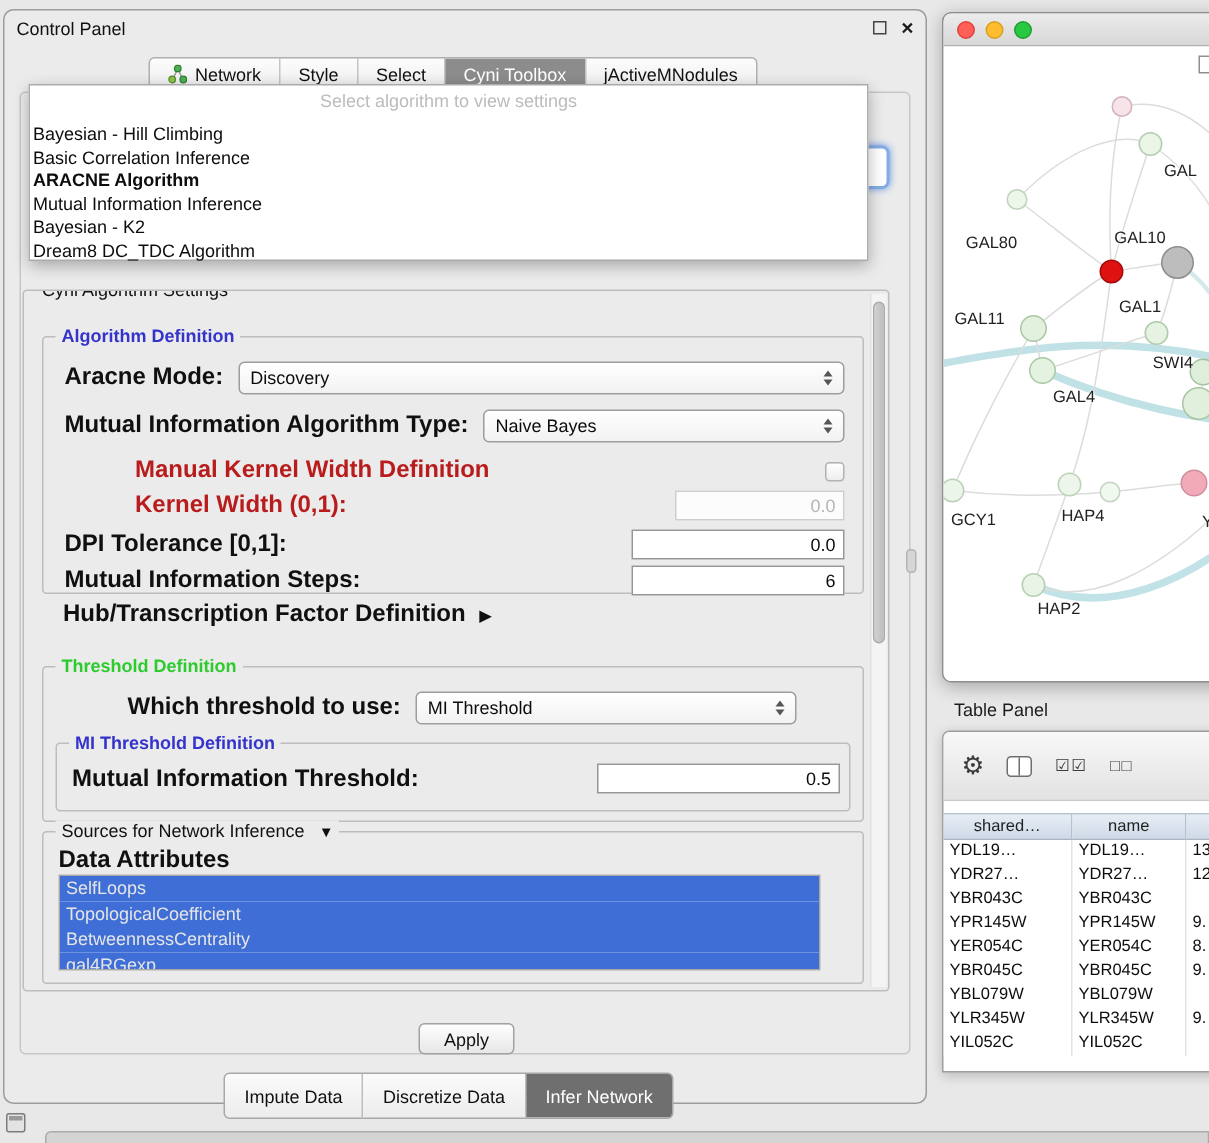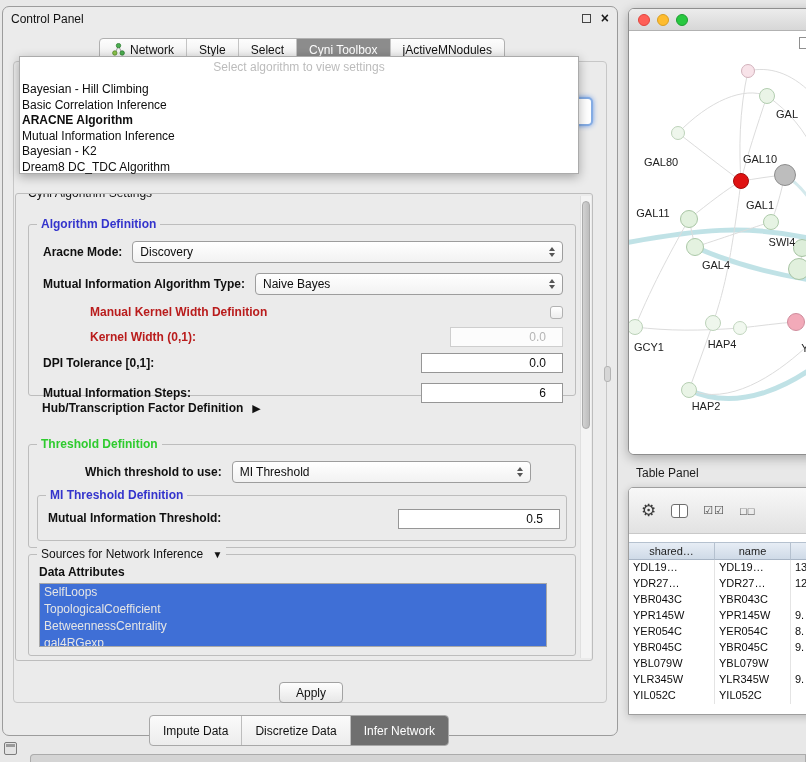--- a/index.html
+++ b/index.html
@@ -53,32 +53,32 @@
 
   
   .scroll-track { position:absolute; right:1px; top:2px; bottom:2px; width:11px;
                   background:#f4f4f4; border-left:1px solid #e0e0e0; }
   .scroll-thumb { position:absolute; left:1px; top:5px; width:8px; height:228px;
                   background:linear-gradient(90deg,#d2d2d2,#bdbdbd);
                   border:1px solid #aaaaaa; border-radius:4px; }
 
   .algo-group { left:12px; top:30px; width:548px; height:172px; }
   .arow { position:absolute; left:14px; right:12px; display:flex; align-items:center; }
-  .lbl { font-size:12px; font-weight:bold; color:#101010; white-space:nowrap; }
+  .lbl { font-size:16px; font-weight:bold; color:#101010; white-space:nowrap; }
   .lbl.disabled { color:#b91c1c;padding-left:47px; }
 
   .combo { flex:1; height:22px; margin-left:10px; border:1px solid #9d9d9d; border-radius:4px;
            background:linear-gradient(#ffffff,#f2f2f2); display:flex; align-items:center;
            padding:0 7px; font-size:12px; color:#0c0c0c; }
   .combo-arrows { margin-left:auto; display:flex; flex-direction:column; gap:2px; }
   .arr-up { width:0; height:0; border-left:3.5px solid transparent; border-right:3.5px solid transparent; border-bottom:4px solid #555; }
   .arr-dn { width:0; height:0; border-left:3.5px solid transparent; border-right:3.5px solid transparent; border-top:4px solid #555; }
 
   .field { height:20px; border:1px solid #969696; background:#fff; font-size:12px; color:#0c0c0c;
-           display:flex; align-items:center; justify-content:flex-end; padding:0 16px; }
+           display:flex; align-items:center; justify-content:flex-end; padding:0 5px; }
   .field.disabled { color:#b5b5b5; border-color:#cecece; background:#fcfcfc; }
   .checkbox { width:13px; height:13px; margin-left:auto; border:1px solid #b2b2b2; border-radius:3px;
               background:linear-gradient(#ffffff,#ededed); }
 
   .hub-row { position:absolute; left:26px; top:207px; display:flex; align-items:center; gap:9px; }
   .tri-right { font-size:11px; color:#111; }
   .tri-down  { font-size:10px; color:#111; margin-left:6px; }
 
   .thr-group { left:12px; top:250px; width:548px; height:104px; }
   .mi-group  { left:8px; top:50px; width:530px; height:46px; }
@@ -242,21 +242,21 @@
         <div class="arow" style="top:102px;">
           <span class="lbl disabled">Kernel Width (0,1):</span>
           <div class="field disabled" style="width:113px;margin-left:auto;">0.0</div>
         </div>
 
         <div class="arow" style="top:128px;">
           <span class="lbl">DPI Tolerance [0,1]:</span>
           <div class="field" style="width:142px;margin-left:auto;">0.0</div>
         </div>
 
-        <div class="arow" style="top:158px;">
+        <div class="arow" style="top:152px;">
           <span class="lbl">Mutual Information Steps:</span>
           <div class="field" style="width:142px;margin-left:auto;">6</div>
         </div>
       </div>
 
       <div class="hub-row">
         <span class="lbl">Hub/Transcription Factor Definition</span>
         <span class="tri-right">▶</span>
       </div>
 

